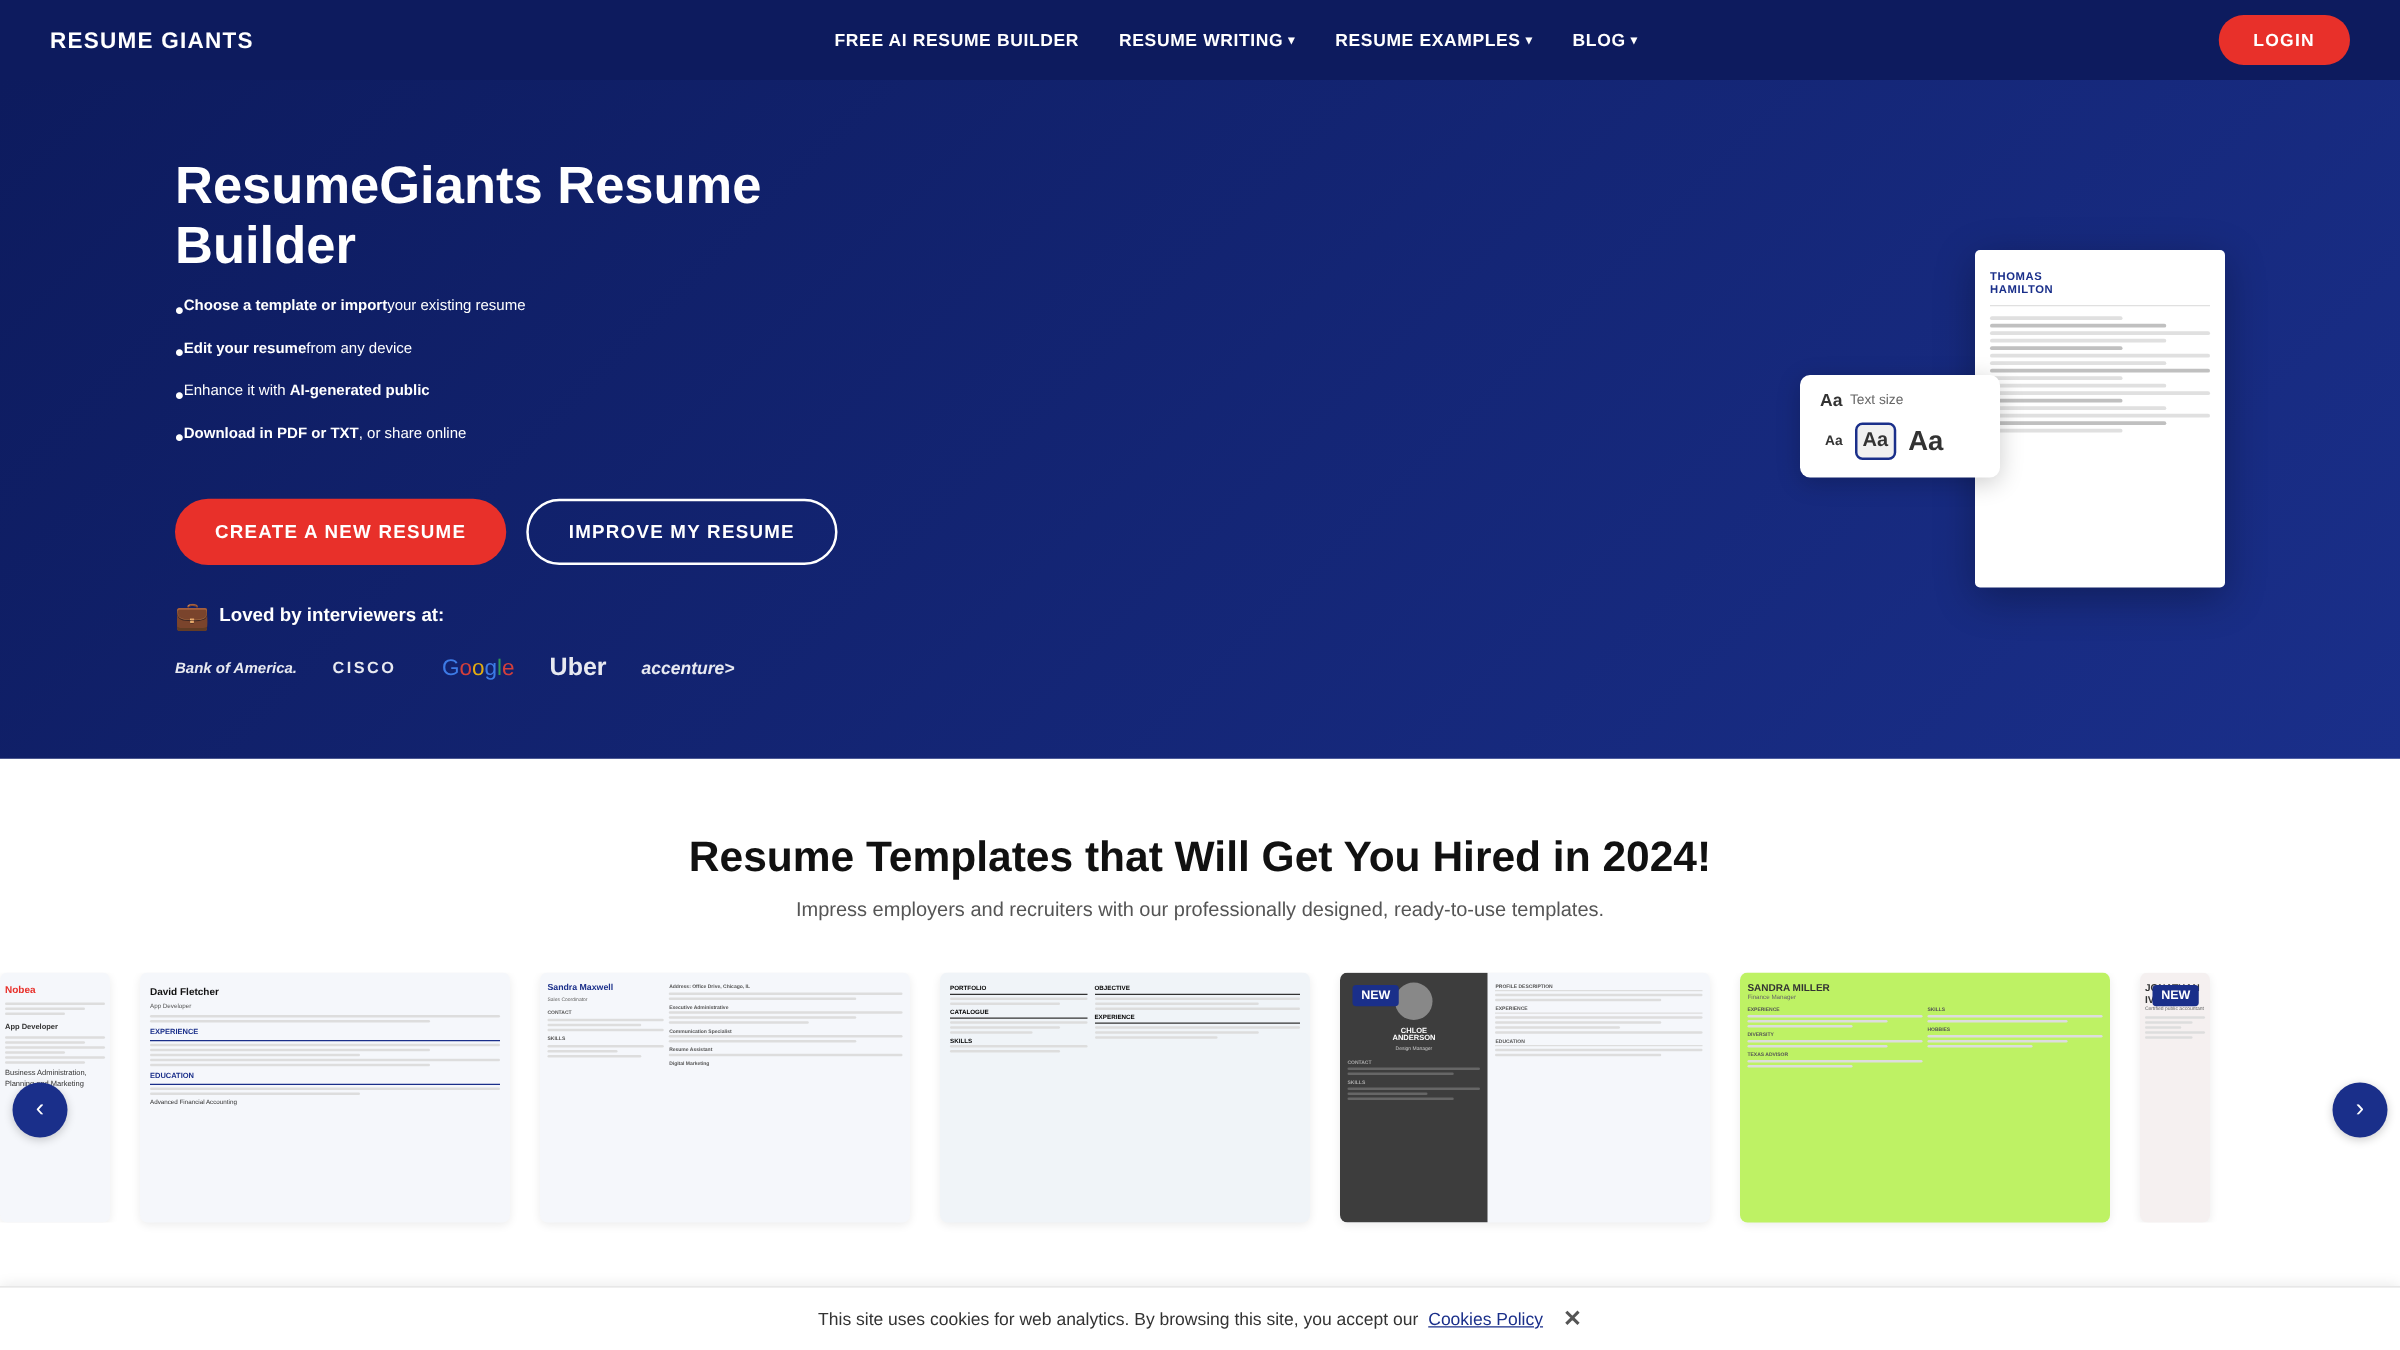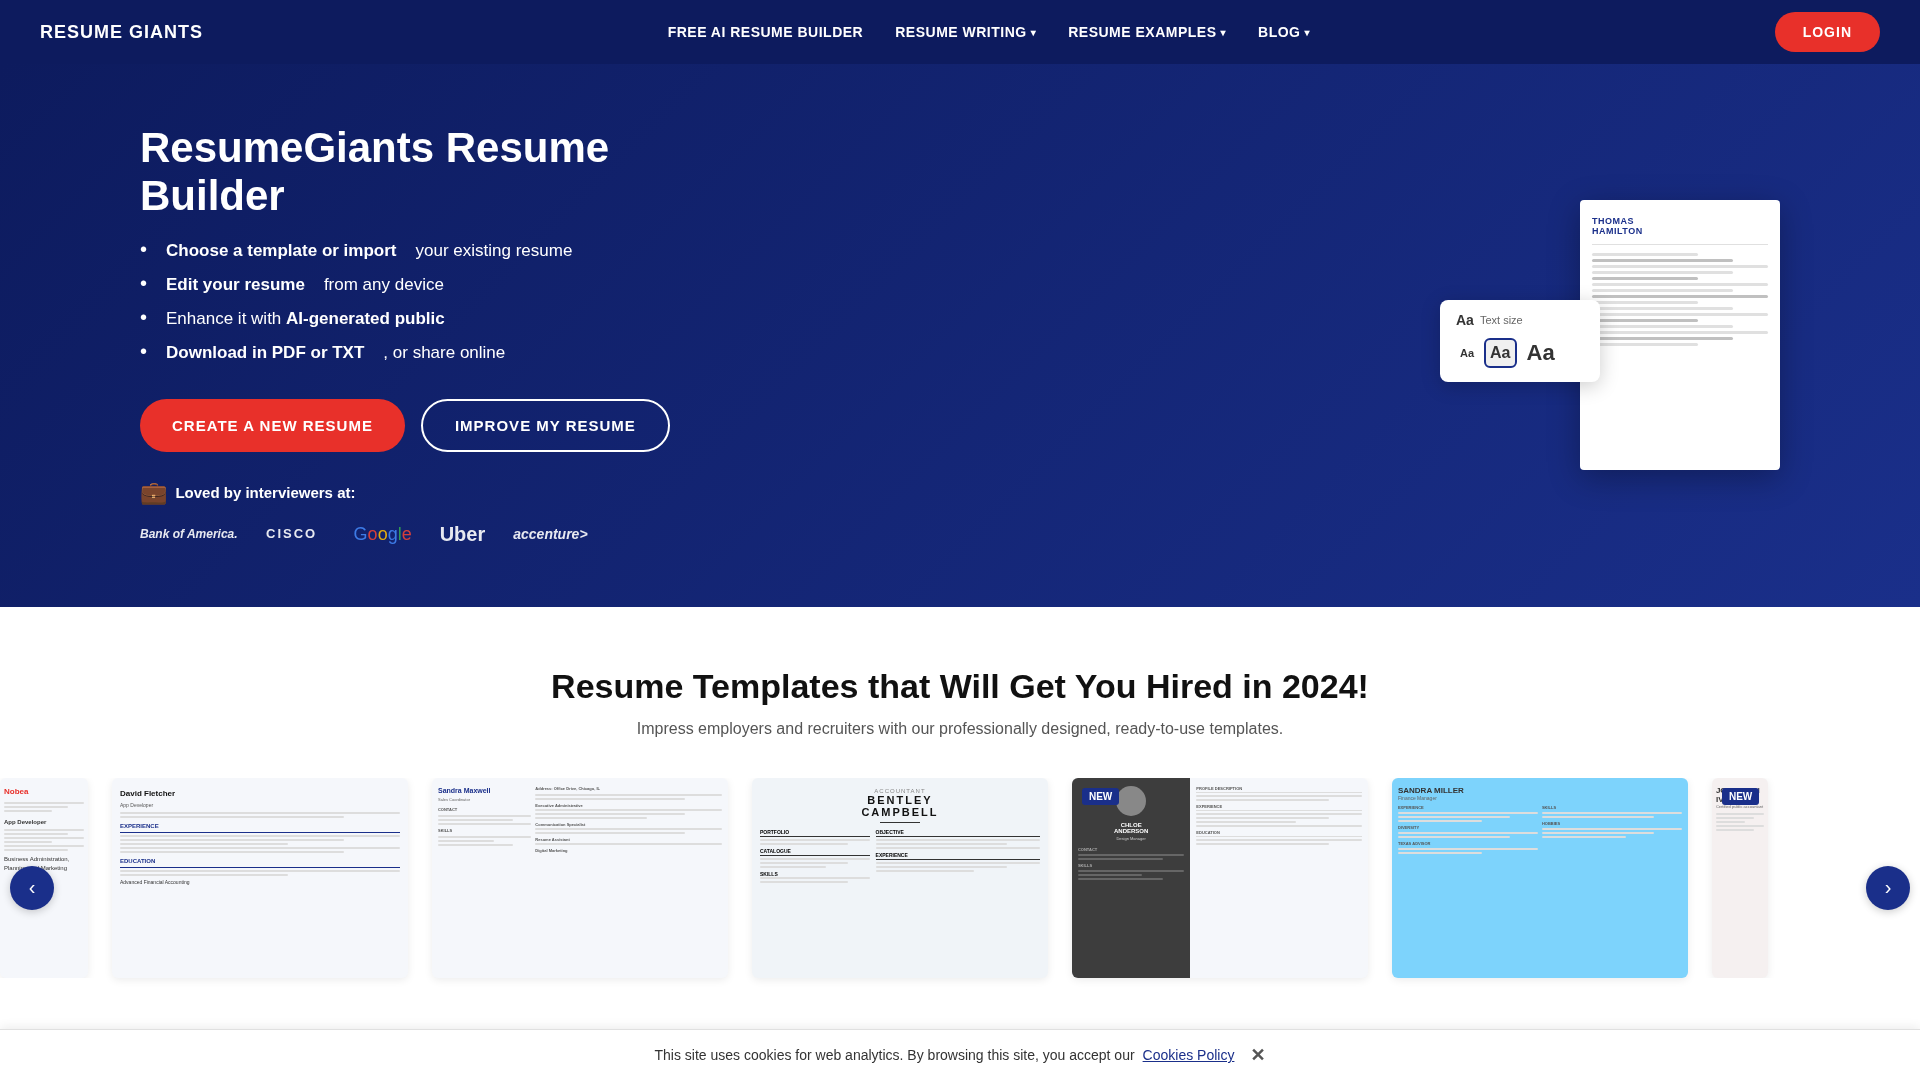--- a/index.html
+++ b/index.html
@@ -74,25 +74,25 @@
       font-size: 42px;
       font-weight: 800;
       margin-bottom: 16px;
       line-height: 1.15;
     }
     .hero-content ul {
       list-style: none;
       margin-bottom: 36px;
     }
     .hero-content ul li {
-      font-size: 17px;
+      font-size: 12px;
       margin-bottom: 10px;
       display: flex;
-      align-items: flex-end;
-      gap: 19px;
+      align-items: flex-start;
+      gap: 0;
     }
     .hero-content ul li::before {
       content: '•';
       font-size: 20px;
       color: #fff;
       flex-shrink: 0;
       margin-top: 1px;
     }
     .hero-content ul li strong {
       font-weight: 700;
@@ -583,25 +583,20 @@
             <div class="mock-line w-full"></div>
             <div style="font-size:4px; font-weight:700; color:#555; margin-top:3px;">Digital Marketing</div>
           </div>
         </div>
       </div>
     </div>
 
     <div class="template-card">
       <div class="template-card-inner" style="height:200px; background:#f0f4f8;">
         <div style="padding:10px 8px;">
-          <div style="text-align:center; margin-bottom:6px;">
-            <div style="font-size:6px; color:#888; letter-spacing:1px; text-transform:uppercase;">ACCOUNTANT</div>
-            <div style="font-size:11px; font-weight:900; color:#111; letter-spacing:2px;">BENTLEY<br>CAMPBELL</div>
-            <div style="width:40px; height:1px; background:#333; margin:4px auto;"></div>
-          </div>
           <div style="display:flex; gap:6px;">
             <div style="flex:1;">
               <div style="font-size:5px; font-weight:700; border-bottom:1px solid #333; padding-bottom:1px; margin-bottom:2px;">PORTFOLIO</div>
               <div class="mock-line w-full"></div>
               <div class="mock-line w-80"></div>
               <div style="font-size:5px; font-weight:700; border-bottom:1px solid #333; padding-bottom:1px; margin-top:3px; margin-bottom:2px;">CATALOGUE</div>
               <div class="mock-line w-full"></div>
               <div class="mock-line w-80"></div>
               <div class="mock-line w-60"></div>
               <div style="font-size:5px; font-weight:700; margin-top:3px;">SKILLS</div>
@@ -652,21 +647,21 @@
             <div class="mock-line w-full"></div>
             <div style="font-size:4px; font-weight:700; color:#555; margin-top:3px; border-bottom:1px solid #ddd; padding-bottom:1px; margin-bottom:2px;">EDUCATION</div>
             <div class="mock-line w-full"></div>
             <div class="mock-line w-80"></div>
           </div>
         </div>
       </div>
     </div>
 
     <div class="template-card">
-      <div class="template-card-inner" style="height:200px; background:#7dd3fc;">
+      <div class="template-card-inner" style="height:200px; background:#bef264;">
         <div style="padding:8px 6px;">
           <div style="font-size:8px; font-weight:900; color:#333; text-align:left;">SANDRA MILLER</div>
           <div style="font-size:5px; color:#666; margin-bottom:4px;">Finance Manager</div>
           <div style="display:flex; gap:4px;">
             <div style="flex:1;">
               <div style="font-size:4px; font-weight:700; color:#555; margin-bottom:2px;">EXPERIENCE</div>
               <div class="mock-line w-full"></div>
               <div class="mock-line w-80"></div>
               <div class="mock-line w-60"></div>
               <div style="font-size:4px; font-weight:700; color:#555; margin-top:3px; margin-bottom:2px;">DIVERSITY</div>

